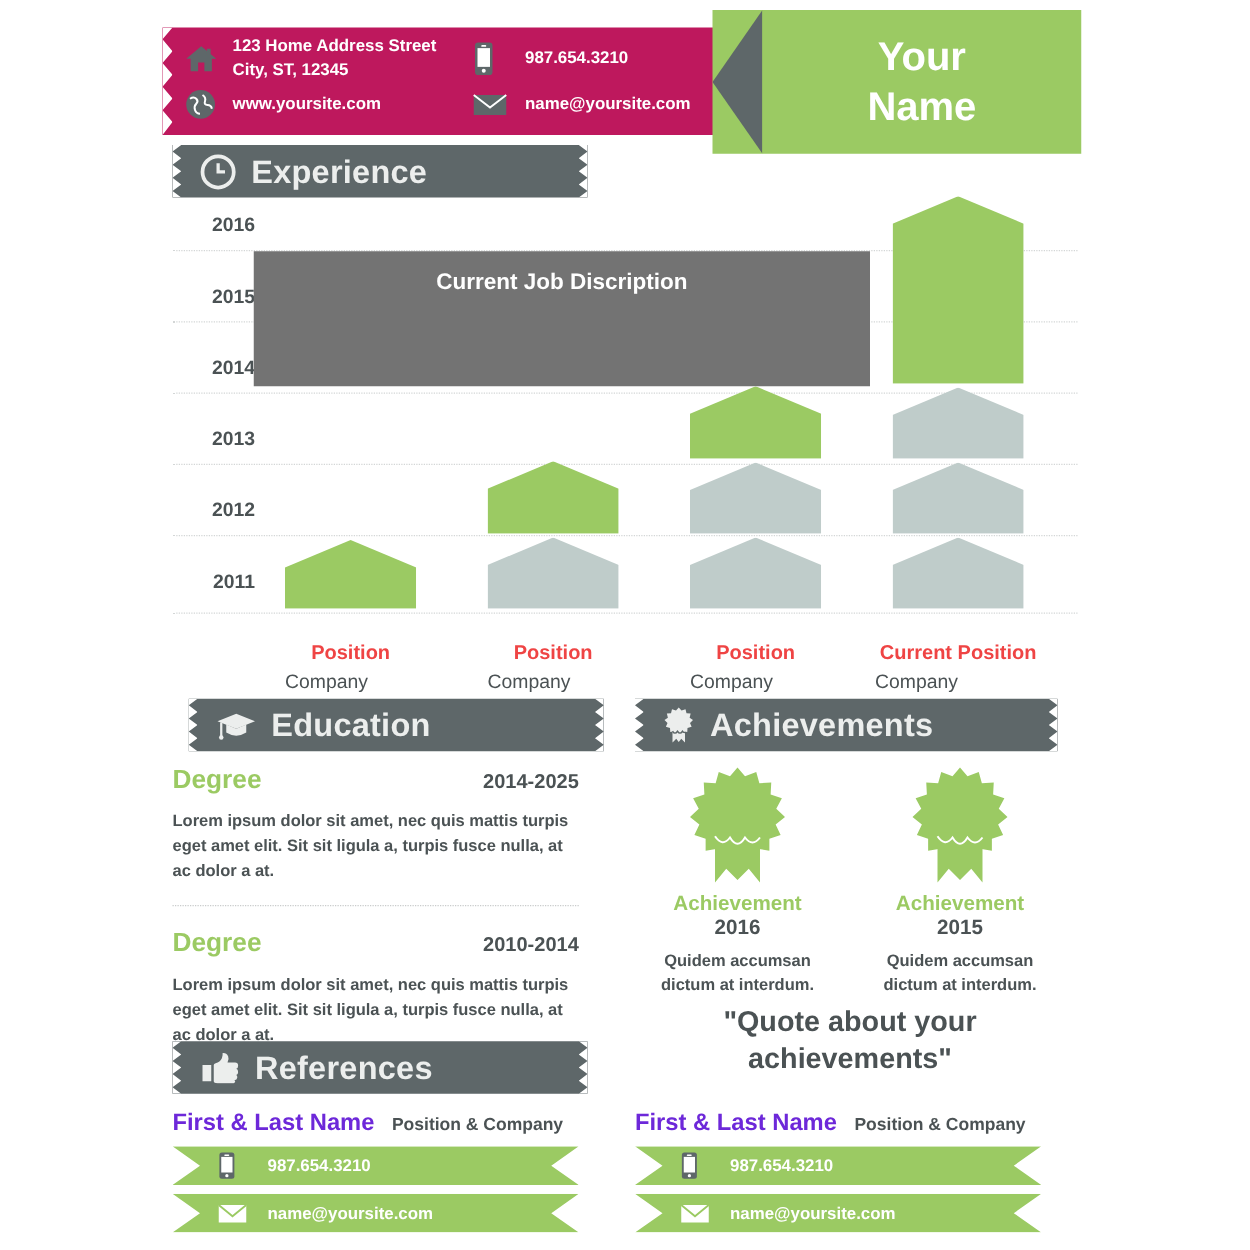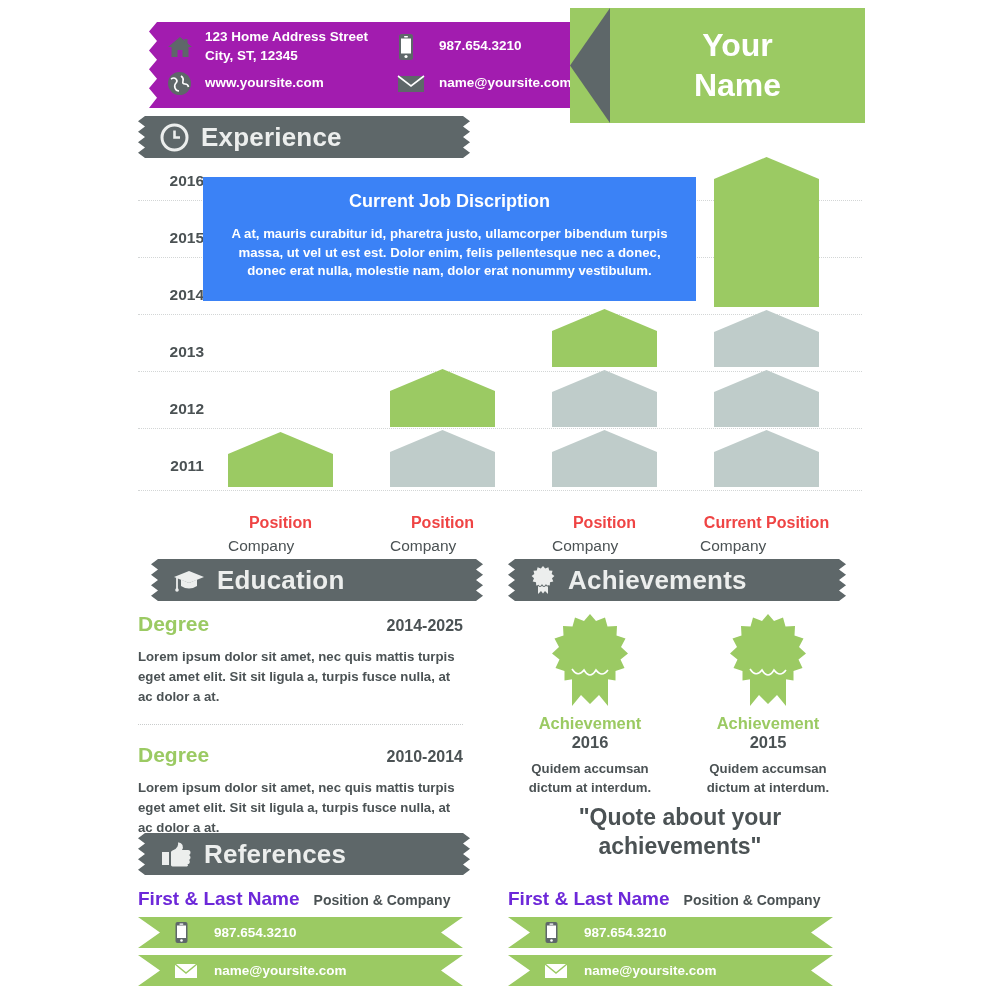--- a/index.html
+++ b/index.html
@@ -41,23 +41,23 @@
     font-size: 26px;
     font-weight: bold;
     letter-spacing: .2px;
     margin-left: 12px;
   }
   .ribbon .r-icon { display: flex; align-items: center; }
 
   
   #contact-panel {
     position: absolute;
-    left: 149px; top: 22px;
+    left: 130px; top: 22px;
     width: 445px; height: 86px;
-    background: #a21caf;
+    background: #be185d;
   }
   #contact-panel::before {
     content: "";
     position: absolute; left: 0; top: 0;
     width: 8px; height: 100%;
     background: #ffffff;
     clip-path: polygon(0 0, 100% 0, 0 11%, 100% 22%, 0 33%, 100% 44%, 0 55%,
                        100% 66%, 0 77%, 100% 88%, 0 100%, 0 100%);
   }
   .contact-grid {
@@ -121,23 +121,23 @@
   }
   .bar-sub {
     position: absolute; bottom: 1px; text-align: left;
     width: 100%;
     font-size: 15.5px; color: #4b5254;
   }
 
   
   #job-desc {
     position: absolute;
-    left: 203px; top: 177px;
-    width: 493px; height: 124px;
-    background: #3b82f6;
+    left: 203px; top: 201px;
+    width: 493px; height: 108px;
+    background: #737373;
     padding: 14px 18px 0;
     text-align: center;
   }
   #job-desc .jd-title {
     color: #ffffff; font-size: 18px; font-weight: bold; margin-bottom: 13px;
   }
   #job-desc .jd-body {
     color: #ffffff; font-size: 13.2px; font-weight: bold; line-height: 1.42;
   }
 
@@ -291,21 +291,20 @@
     <div class="seg gray tip" style="height:57px;"></div>
   </div>
   <div style="position:absolute; left:562px; bottom:0; width:133px; height:66px;">
     <div class="bar-label">Current Position</div>
     <div class="bar-sub">Company</div>
   </div>
 </div>
 
 <div id="job-desc">
   <div class="jd-title">Current Job Discription</div>
-  <div class="jd-body">A at, mauris curabitur id, pharetra justo, ullamcorper bibendum turpis massa, ut vel ut est est. Dolor enim, felis pellentesque nec a donec, donec erat nulla, molestie nam, dolor erat nonummy vestibulum.</div>
 </div>
 
 <div class="ribbon" style="left:151px; top:559px; width:332px;">
   <span class="r-icon">
     <svg width="32" height="26" viewBox="0 0 32 26" aria-hidden="true">
       <path d="M16 4 L31 10 L16 16 L1 10 Z" fill="#eceeed"></path>
       <path d="M8 12.5 V19 Q16 24 24 19 V12.5 L16 16 Z" fill="#eceeed"></path>
       <path d="M4 11 V22" stroke="#eceeed" stroke-width="1.8"></path>
       <circle cx="4" cy="23" r="1.8" fill="#eceeed"></circle>
     </svg>

